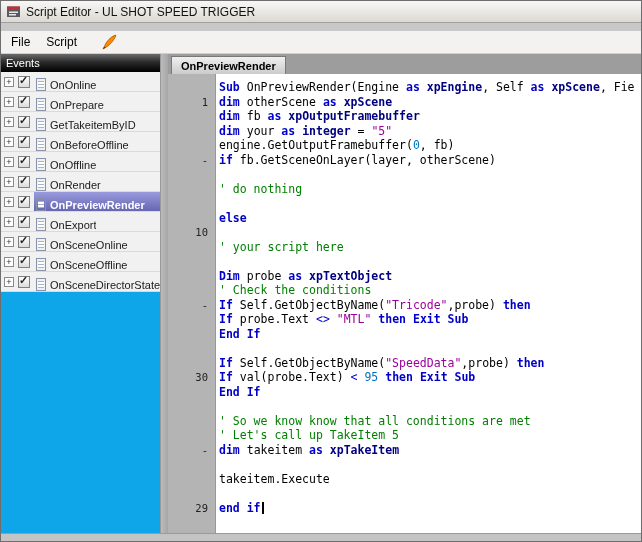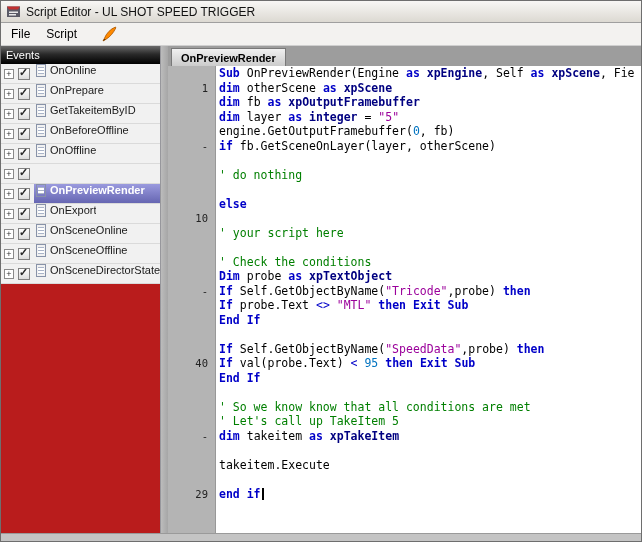--- a/index.html
+++ b/index.html
@@ -18,50 +18,50 @@
     background:linear-gradient(#f8f7f5,#dcd9d2);
     border-bottom:1px solid #9f9f9f;
     display:flex;align-items:center;gap:5px;
     padding-left:5px;font-size:12px;color:#111;
   }
   .app-icon{display:inline-flex;width:15px;height:15px;}
   
   .menubar{
     height:23px;flex:0 0 23px;
     background:#f3f2f0;border-bottom:1px solid #cfcfcf;
-    display:flex;align-items:center;padding-left:2px;
+    display:flex;align-items:center;padding-left:2px;margin-top:8px;
   }
   .menu-item{padding:3px 8px;font-size:12px;color:#000;cursor:default;}
   .run-icon{margin-left:16px;display:inline-flex;width:16px;height:16px;}
   
   .main{flex:1;display:flex;min-height:0;}
   .events-panel{
     width:160px;flex:0 0 160px;display:flex;flex-direction:column;
-    background:#b91c1c;border-right:1px solid #97979c;
+    background:#0ea5e9;border-right:1px solid #97979c;
   }
   .events-header{
     height:18px;flex:0 0 18px;
     background:linear-gradient(#6a6a6a,#2a2a2a 45%,#000);
     color:#fff;font-size:11px;display:flex;align-items:center;padding-left:5px;
   }
   .events-list{flex:1;overflow:hidden;}
   .event-row{
     height:20px;display:flex;align-items:center;gap:4px;
     padding-left:3px;background:#f1f1f1;border-bottom:1px solid #dadada;
   }
   .expander{
     flex:0 0 auto;width:10px;height:10px;border:1px solid #8a8a8a;background:#fff;
     font-size:9px;line-height:8px;text-align:center;color:#333;
   }
   .checkbox{
     position:relative;flex:0 0 auto;width:12px;height:12px;
     border:1px solid #808080;background:linear-gradient(#fff,#dcdcdc);
   }
   .check{position:absolute;left:0px;top:-3px;font-size:11px;font-weight:bold;color:#2a2a2a;}
-  .row-body{flex:1;height:100%;display:flex;align-items:flex-start;gap:4px;padding-left:2px;min-width:0;}
+  .row-body{flex:1;height:100%;display:flex;align-items:flex-end;gap:4px;padding-left:2px;min-width:0;}
   .row-body.selected{background:linear-gradient(var(--selection_light,#9a9ade),var(--selection_dark,#6666b2));}
   .row-body.selected .event-label{color:#fff;font-weight:bold;}
   .doc-icon{
     flex:0 0 auto;width:10px;height:13px;background:#fff;border:1px solid #8892a8;
     background-image:repeating-linear-gradient(to bottom,transparent 0 2px,#aab4c8 2px 3px);
     background-clip:content-box;padding:2px 1px;
   }
   .event-label{font-size:11px;color:#1a1a1a;white-space:nowrap;overflow:hidden;}
   .splitter{width:7px;flex:0 0 7px;background:linear-gradient(90deg,#bcbcbc,#a6a6a6);}
   
@@ -71,21 +71,21 @@
     display:flex;align-items:flex-end;padding-left:3px;
   }
   .tab{
     height:18px;padding:0 9px;
     background:linear-gradient(#f0f0f0,#cbcbcb);
     border:1px solid #787878;border-bottom:none;
     font-size:11px;font-weight:bold;color:#000;
     display:flex;align-items:center;white-space:nowrap;
   }
   .editor{
-    flex:1;overflow:hidden;
+    flex:1;overflow:hidden;padding-top:6px;
     background:linear-gradient(90deg,#b4b4b4 0,#b4b4b4 47px,#989898 47px,#989898 48px,#fff 48px);
     font-family:"DejaVu Sans Mono",monospace;font-size:11.5px;
   }
   .code-line{display:flex;height:14.5px;line-height:14.5px;white-space:pre;}
   .gutter-cell{
     flex:0 0 47px;text-align:right;padding-right:7px;
     font-size:10.5px;color:#222;
   }
   .code-cell{padding-left:4px;white-space:pre;color:#000;min-width:0;overflow:hidden;}
   .tok-k{color:var(--keyword,#0000c8);font-weight:bold;}
@@ -180,20 +180,24 @@
             <span class="row-body">
               <span class="doc-icon"></span>
               <span class="event-label">OnOffline</span>
             </span>
           </div>
           <div class="event-row">
             <span class="expander">+</span>
             <span class="checkbox">
               <span class="check">✓</span>
             </span>
+            <span class="row-body">
+              <span class="doc-icon"></span>
+              <span class="event-label">OnRender</span>
+            </span>
           </div>
           <div class="event-row">
             <span class="expander">+</span>
             <span class="checkbox">
               <span class="check">✓</span>
             </span>
             <span class="row-body selected">
               <span class="doc-icon"></span>
               <span class="event-label">OnPreviewRender</span>
             </span>
@@ -244,38 +248,38 @@
     <div class="splitter"></div>
 
     <div class="right-panel">
       <div class="tabbar">
         <div class="tab">OnPreviewRender</div>
       </div>
       <div class="editor" id="editor">
           <div class="code-line"><span class="gutter-cell"></span><span class="code-cell"><span class="tok-k">Sub</span><span class="tok-p"> OnPreviewRender(Engine </span><span class="tok-k">as</span><span class="tok-p"> </span><span class="tok-t">xpEngine</span><span class="tok-p">, Self </span><span class="tok-k">as</span><span class="tok-p"> </span><span class="tok-t">xpScene</span><span class="tok-p">, Fie</span></span></div>
           <div class="code-line"><span class="gutter-cell">1</span><span class="code-cell"><span class="tok-k">dim</span><span class="tok-p"> otherScene </span><span class="tok-k">as</span><span class="tok-p"> </span><span class="tok-t">xpScene</span></span></div>
           <div class="code-line"><span class="gutter-cell"></span><span class="code-cell"><span class="tok-k">dim</span><span class="tok-p"> fb </span><span class="tok-k">as</span><span class="tok-p"> </span><span class="tok-t">xpOutputFramebuffer</span></span></div>
-          <div class="code-line"><span class="gutter-cell"></span><span class="code-cell"><span class="tok-k">dim</span><span class="tok-p"> layer </span><span class="tok-k">as</span><span class="tok-p"> </span><span class="tok-t">integer</span><span class="tok-p"> = </span><span class="tok-s">"5"</span></span></div>
+          <div class="code-line"><span class="gutter-cell"></span><span class="code-cell"><span class="tok-k">dim</span><span class="tok-p"> your </span><span class="tok-k">as</span><span class="tok-p"> </span><span class="tok-t">integer</span><span class="tok-p"> = </span><span class="tok-s">"5"</span></span></div>
           <div class="code-line"><span class="gutter-cell"></span><span class="code-cell"><span class="tok-p">engine.GetOutputFramebuffer(</span><span class="tok-n">0</span><span class="tok-p">, fb)</span></span></div>
           <div class="code-line"><span class="gutter-cell">-</span><span class="code-cell"><span class="tok-k">if</span><span class="tok-p"> fb.GetSceneOnLayer(layer, otherScene)</span></span></div>
           <div class="code-line"><span class="gutter-cell"></span><span class="code-cell"></span></div>
           <div class="code-line"><span class="gutter-cell"></span><span class="code-cell"><span class="tok-c">' do nothing</span></span></div>
           <div class="code-line"><span class="gutter-cell"></span><span class="code-cell"></span></div>
           <div class="code-line"><span class="gutter-cell"></span><span class="code-cell"><span class="tok-k">else</span></span></div>
           <div class="code-line"><span class="gutter-cell">10</span><span class="code-cell"></span></div>
           <div class="code-line"><span class="gutter-cell"></span><span class="code-cell"><span class="tok-c">' your script here</span></span></div>
           <div class="code-line"><span class="gutter-cell"></span><span class="code-cell"></span></div>
+          <div class="code-line"><span class="gutter-cell"></span><span class="code-cell"><span class="tok-k">Dim</span><span class="tok-p"> probe </span><span class="tok-k">as</span><span class="tok-p"> </span><span class="tok-t">xpTextObject</span></span></div>
           <div class="code-line"><span class="gutter-cell"></span><span class="code-cell"><span class="tok-c">' Check the conditions</span></span></div>
-          <div class="code-line"><span class="gutter-cell"></span><span class="code-cell"><span class="tok-k">Dim</span><span class="tok-p"> probe </span><span class="tok-k">as</span><span class="tok-p"> </span><span class="tok-t">xpTextObject</span></span></div>
           <div class="code-line"><span class="gutter-cell">-</span><span class="code-cell"><span class="tok-k">If</span><span class="tok-p"> Self.GetObjectByName(</span><span class="tok-s">"Tricode"</span><span class="tok-p">,probe) </span><span class="tok-k">then</span></span></div>
           <div class="code-line"><span class="gutter-cell"></span><span class="code-cell"><span class="tok-k">If</span><span class="tok-p"> probe.Text </span><span class="tok-o">&lt;&gt;</span><span class="tok-p"> </span><span class="tok-s">"MTL"</span><span class="tok-p"> </span><span class="tok-k">then</span><span class="tok-p"> </span><span class="tok-k">Exit Sub</span></span></div>
           <div class="code-line"><span class="gutter-cell"></span><span class="code-cell"><span class="tok-k">End If</span></span></div>
           <div class="code-line"><span class="gutter-cell"></span><span class="code-cell"></span></div>
           <div class="code-line"><span class="gutter-cell"></span><span class="code-cell"><span class="tok-k">If</span><span class="tok-p"> Self.GetObjectByName(</span><span class="tok-s">"SpeedData"</span><span class="tok-p">,probe) </span><span class="tok-k">then</span></span></div>
-          <div class="code-line"><span class="gutter-cell">40</span><span class="code-cell"><span class="tok-k">If</span><span class="tok-p"> val(probe.Text) </span><span class="tok-o">&lt;</span><span class="tok-p"> </span><span class="tok-n">95</span><span class="tok-p"> </span><span class="tok-k">then</span><span class="tok-p"> </span><span class="tok-k">Exit Sub</span></span></div>
+          <div class="code-line"><span class="gutter-cell">30</span><span class="code-cell"><span class="tok-k">If</span><span class="tok-p"> val(probe.Text) </span><span class="tok-o">&lt;</span><span class="tok-p"> </span><span class="tok-n">95</span><span class="tok-p"> </span><span class="tok-k">then</span><span class="tok-p"> </span><span class="tok-k">Exit Sub</span></span></div>
           <div class="code-line"><span class="gutter-cell"></span><span class="code-cell"><span class="tok-k">End If</span></span></div>
           <div class="code-line"><span class="gutter-cell"></span><span class="code-cell"></span></div>
           <div class="code-line"><span class="gutter-cell"></span><span class="code-cell"><span class="tok-c">' So we know know that all conditions are met</span></span></div>
           <div class="code-line"><span class="gutter-cell"></span><span class="code-cell"><span class="tok-c">' Let's call up TakeItem 5</span></span></div>
           <div class="code-line"><span class="gutter-cell">-</span><span class="code-cell"><span class="tok-k">dim</span><span class="tok-p"> takeitem </span><span class="tok-k">as</span><span class="tok-p"> </span><span class="tok-t">xpTakeItem</span></span></div>
           <div class="code-line"><span class="gutter-cell"></span></div>
           <div class="code-line"><span class="gutter-cell"></span><span class="code-cell"><span class="tok-p">takeitem.Execute</span></span></div>
           <div class="code-line"><span class="gutter-cell"></span><span class="code-cell"></span></div>
           <div class="code-line"><span class="gutter-cell">29</span><span class="code-cell"><span class="tok-k">end if</span><span class="caret"></span></span></div>
         </div>

